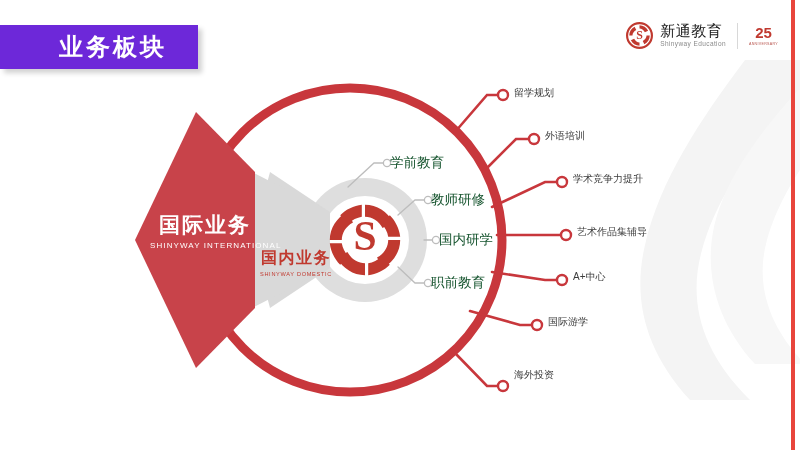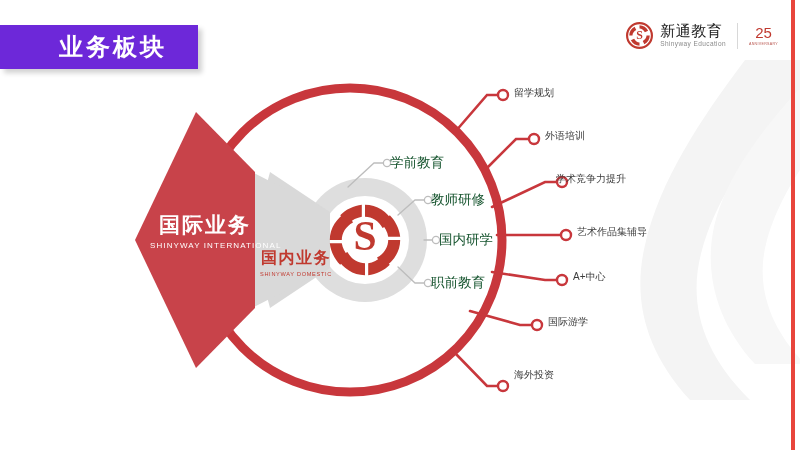--- a/index.html
+++ b/index.html
@@ -25,21 +25,21 @@
   }
 
   
   .brand{position:absolute;right:22px;top:22px;display:flex;align-items:center;gap:7px;}
   .brand-mark{width:27px;height:27px;flex:0 0 auto;}
   .brand-texts{display:flex;flex-direction:column;line-height:1;}
   .brand-cn{font-size:15px;font-weight:normal;color:#1b1b1b;letter-spacing:.5px;}
   .brand-en{font-size:6.5px;color:#8a8a8a;letter-spacing:.4px;margin-top:3px;}
   .brand-divider{width:1px;height:26px;background:#d8d8d8;margin:0 4px;}
   .anniv{display:flex;flex-direction:column;align-items:center;}
-  .anniv-num{font-size:15px;font-weight:normal;color:#c0392f;line-height:1;}
+  .anniv-num{font-size:15px;font-weight:bold;color:#c0392f;line-height:1;}
   .anniv-sub{font-size:3.6px;color:#b9564f;letter-spacing:.3px;margin-top:2px;}
 
   
   .diagram{position:absolute;left:0;top:0;width:800px;height:450px;}
 
   
   .lbl{position:absolute;font-size:10px;color:#3b3b3b;white-space:nowrap;line-height:1;}
   .lbl-inner{position:absolute;font-size:13.5px;color:#14532d;white-space:nowrap;line-height:1;}
 
   .wedge-label{position:absolute;text-align:center;white-space:nowrap;line-height:1;}
@@ -165,19 +165,19 @@
     <div class="wedge-en-dom">SHINYWAY DOMESTIC</div>
   </div>
 
   <div class="lbl-inner" style="left:390px;top:156px;">学前教育</div>
   <div class="lbl-inner" style="left:431px;top:193px;">教师研修</div>
   <div class="lbl-inner" style="left:439px;top:233px;">国内研学</div>
   <div class="lbl-inner" style="left:431px;top:276px;">职前教育</div>
 
   <div class="lbl" style="left:514px;top:88px;">留学规划</div>
   <div class="lbl" style="left:545px;top:131px;">外语培训</div>
-  <div class="lbl" style="left:556px;top:174px;text-align:center;">学术竞争力提升</div>
+  <div class="lbl" style="left:573px;top:174px;text-align:center;">学术竞争力提升</div>
   <div class="lbl" style="left:577px;top:227px;">艺术作品集辅导</div>
   <div class="lbl" style="left:573px;top:272px;">A+中心</div>
   <div class="lbl" style="left:548px;top:317px;">国际游学</div>
   <div class="lbl" style="left:514px;top:370px;">海外投资</div>
 
 </div>
 
 </body></html>

